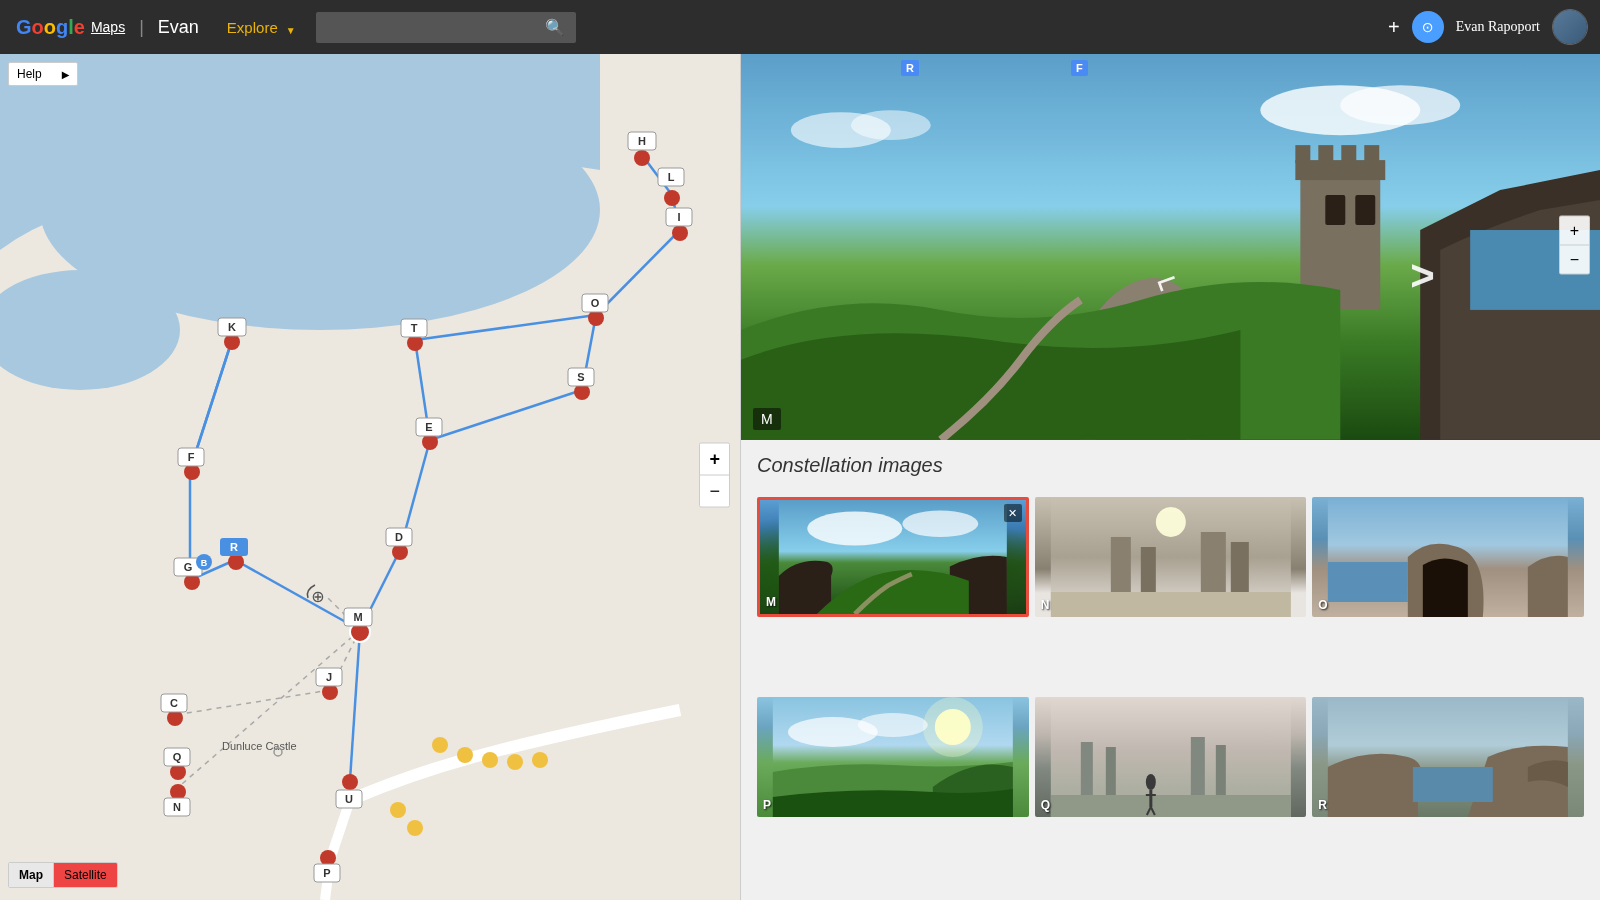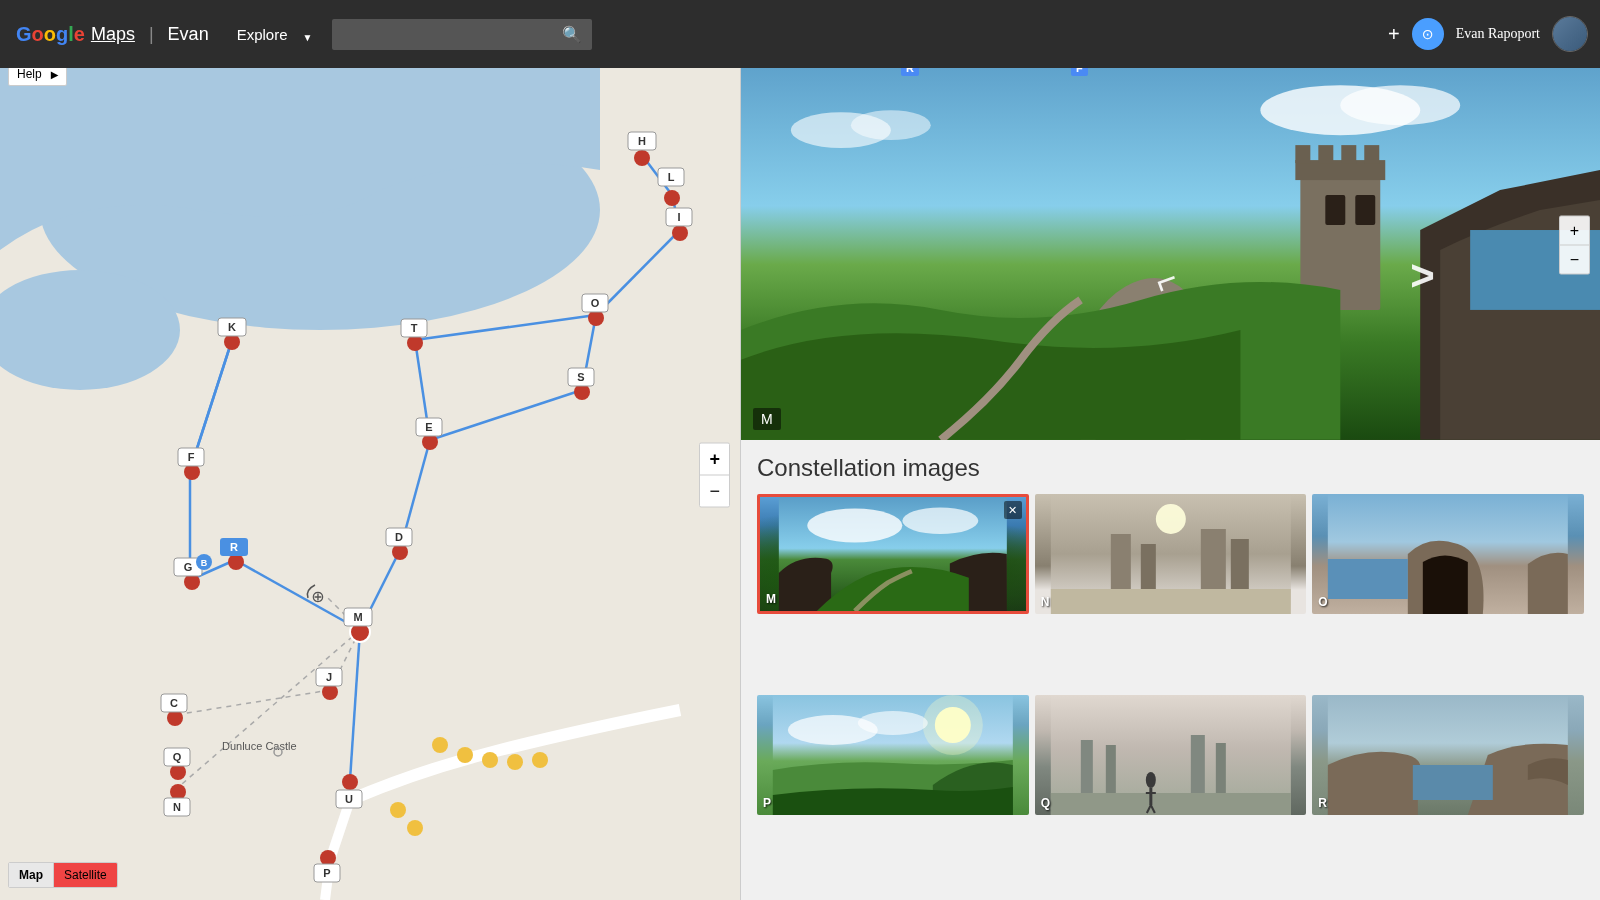--- a/index.html
+++ b/index.html
@@ -1,39 +1,39 @@
 <!DOCTYPE html>
 <html><head>
   <meta charset="utf-8">
   <style>
     * { margin: 0; padding: 0; box-sizing: border-box; }
     body { width: 1600px; height: 900px; overflow: hidden; font-family: Arial, sans-serif; background: #f5f5f5; }
 
     
     #header {
-      position: absolute; top: 0; left: 0; right: 0; height: 68px;
+      position: absolute; top: 0; left: 0; right: 0; height: 54px;
       background: #2d2d2d; display: flex; align-items: center; z-index: 100;
     }
     #header .logo {
       display: flex; align-items: center; padding: 0 16px; gap: 6px;
     }
     .google-logo { font-size: 20px; font-weight: bold; }
     .google-g { color: #4285f4; }
     .google-o1 { color: #ea4335; }
     .google-o2 { color: #fbbc05; }
     .google-g2 { color: #4285f4; }
     .google-l { color: #34a853; }
     .google-e { color: #ea4335; }
-    .maps-label { color: #fff; font-size: 18px; font-weight: 400; text-decoration: underline; }
+    .maps-label { color: #fff; font-size: 14px; font-weight: 400; text-decoration: underline; }
     .divider-pipe { color: #888; margin: 0 8px; font-size: 18px; }
     .views-label { color: #fff; font-size: 18px; font-weight: 400; }
 
     .explore-btn {
-      color: #ffffff; background: none; border: none; cursor: pointer;
-      font-size: 15px; padding: 0 12px; display: flex; align-items: flex-end; gap: 15px;
+      color: #eab308; background: none; border: none; cursor: pointer;
+      font-size: 15px; padding: 0 12px; display: flex; align-items: flex-end; gap: 8px;
     }
     .explore-btn .arrow { font-size: 10px; }
 
     .search-box {
       display: flex; align-items: center; margin-left: 8px;
       background: #555; border-radius: 2px; overflow: hidden; flex: 0 0 260px;
     }
     .search-box input {
       background: transparent; border: none; outline: none;
       color: #fff; padding: 6px 10px; font-size: 14px; flex: 1;
@@ -72,21 +72,21 @@
     .map-bg {
       position: absolute; inset: 0;
       background: #ece8df;
     }
 
     
     .help-btn {
       position: absolute; top: 12px; left: 8px;
       background: #fff; border: 1px solid #ccc; border-radius: 2px;
       padding: 4px 8px; font-size: 12px; cursor: pointer;
-      display: flex; align-items: center; gap: 9px; z-index: 10; justify-content: space-between;
+      display: flex; align-items: center; gap: 20px; z-index: 10; justify-content: space-between;
     }
     .help-arrow { font-size: 10px; }
 
     .map-type-controls {
       position: absolute; bottom: 12px; left: 8px;
       background: #fff; border: 1px solid #ccc; border-radius: 2px;
       display: flex; overflow: hidden; z-index: 10;
     }
     .map-type-btn {
       padding: 5px 10px; font-size: 12px; cursor: pointer; border: none;
@@ -146,21 +146,21 @@
       background: #4a8af4; color: #fff;
       font-size: 11px; font-weight: bold; padding: 2px 5px;
       border-radius: 2px;
     }
 
     
     #constellation-section {
       padding: 14px 16px 10px; background: #f0f0f0;
     }
     #constellation-section h3 {
-      font-size: 24px; font-weight: 400; color: #333; margin-bottom: 2px;
+      font-size: 20px; font-weight: 400; color: #333; margin-bottom: 10px; font-style: italic;
     }
 
     
     #thumbnail-grid {
       flex: 1; overflow-y: auto; padding: 0 16px 10px;
       display: grid; grid-template-columns: repeat(3, 1fr); gap: 6px;
     }
     .thumb-item {
       position: relative; height: 120px; border-radius: 2px; overflow: hidden;
       cursor: pointer; background: #888;

